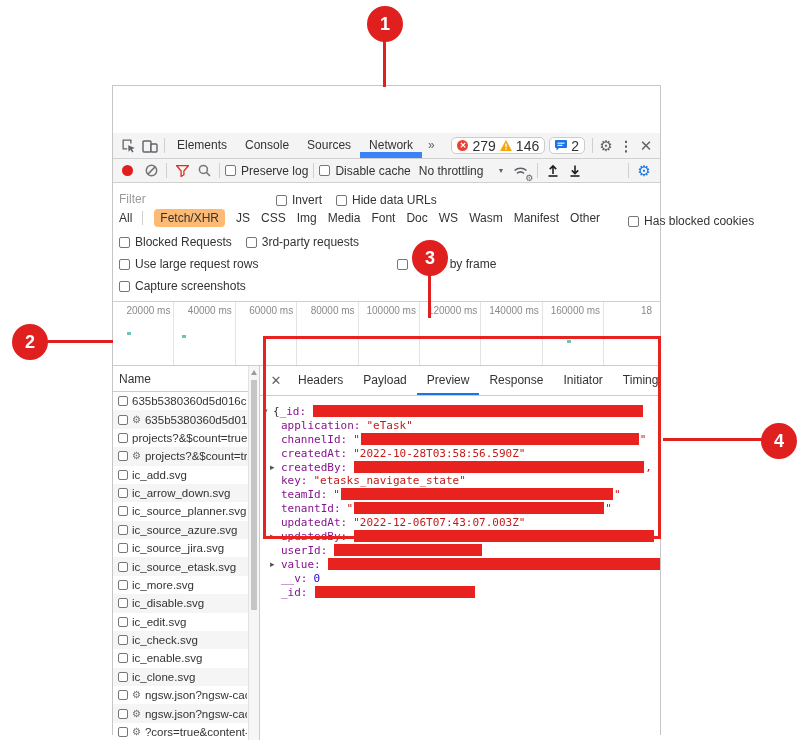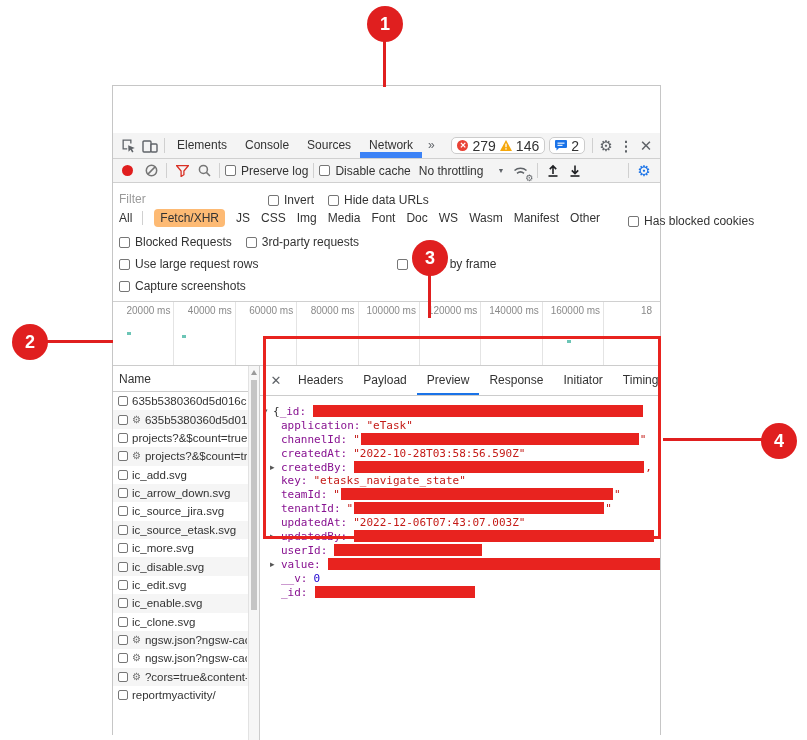--- a/index.html
+++ b/index.html
@@ -230,21 +230,21 @@
       <div class="spacer"></div>
       <div class="vdiv"></div>
       <div class="tb-ic">
           <span style="font-size:15px;color:#1a73e8;">⚙</span>
         </div>
     </div>
 
     <div class="dt-config">
       <div class="cfg-row">
         <input class="filter-input" placeholder="Filter" style="">
-        <div class="cb-row" style="">
+        <div class="cb-row" style="margin-left:8px;">
           <span class="cb"></span>
           <span>Invert</span>
         </div>
         <div class="cb-row">
           <span class="cb"></span>
           <span>Hide data URLs</span>
         </div>
       </div>
       <div class="cfg-row">
         <div class="ftypes">
@@ -349,21 +349,31 @@
 
               <span class="reqname">ic_add.svg</span>
             </div>
 
             <div class="req-row">
               <span class="cb"></span>
 
               <span class="reqname">ic_arrow_down.svg</span>
             </div>
 
-
+            <div class="req-row">
+              <span class="cb"></span>
+
+              <span class="reqname">ic_source_planner.svg</span>
+            </div>
+
+            <div class="req-row">
+              <span class="cb"></span>
+
+              <span class="reqname">ic_source_azure.svg</span>
+            </div>
 
             <div class="req-row">
               <span class="cb"></span>
 
               <span class="reqname">ic_source_jira.svg</span>
             </div>
 
 
             <div class="req-row">
               <span class="cb"></span>
@@ -382,20 +392,25 @@
 
               <span class="reqname">ic_disable.svg</span>
             </div>
 
             <div class="req-row">
               <span class="cb"></span>
 
               <span class="reqname">ic_edit.svg</span>
             </div>
 
+            <div class="req-row">
+              <span class="cb"></span>
+
+              <span class="reqname">ic_check.svg</span>
+            </div>
 
             <div class="req-row">
               <span class="cb"></span>
 
               <span class="reqname">ic_enable.svg</span>
             </div>
 
             <div class="req-row">
               <span class="cb"></span>
 

